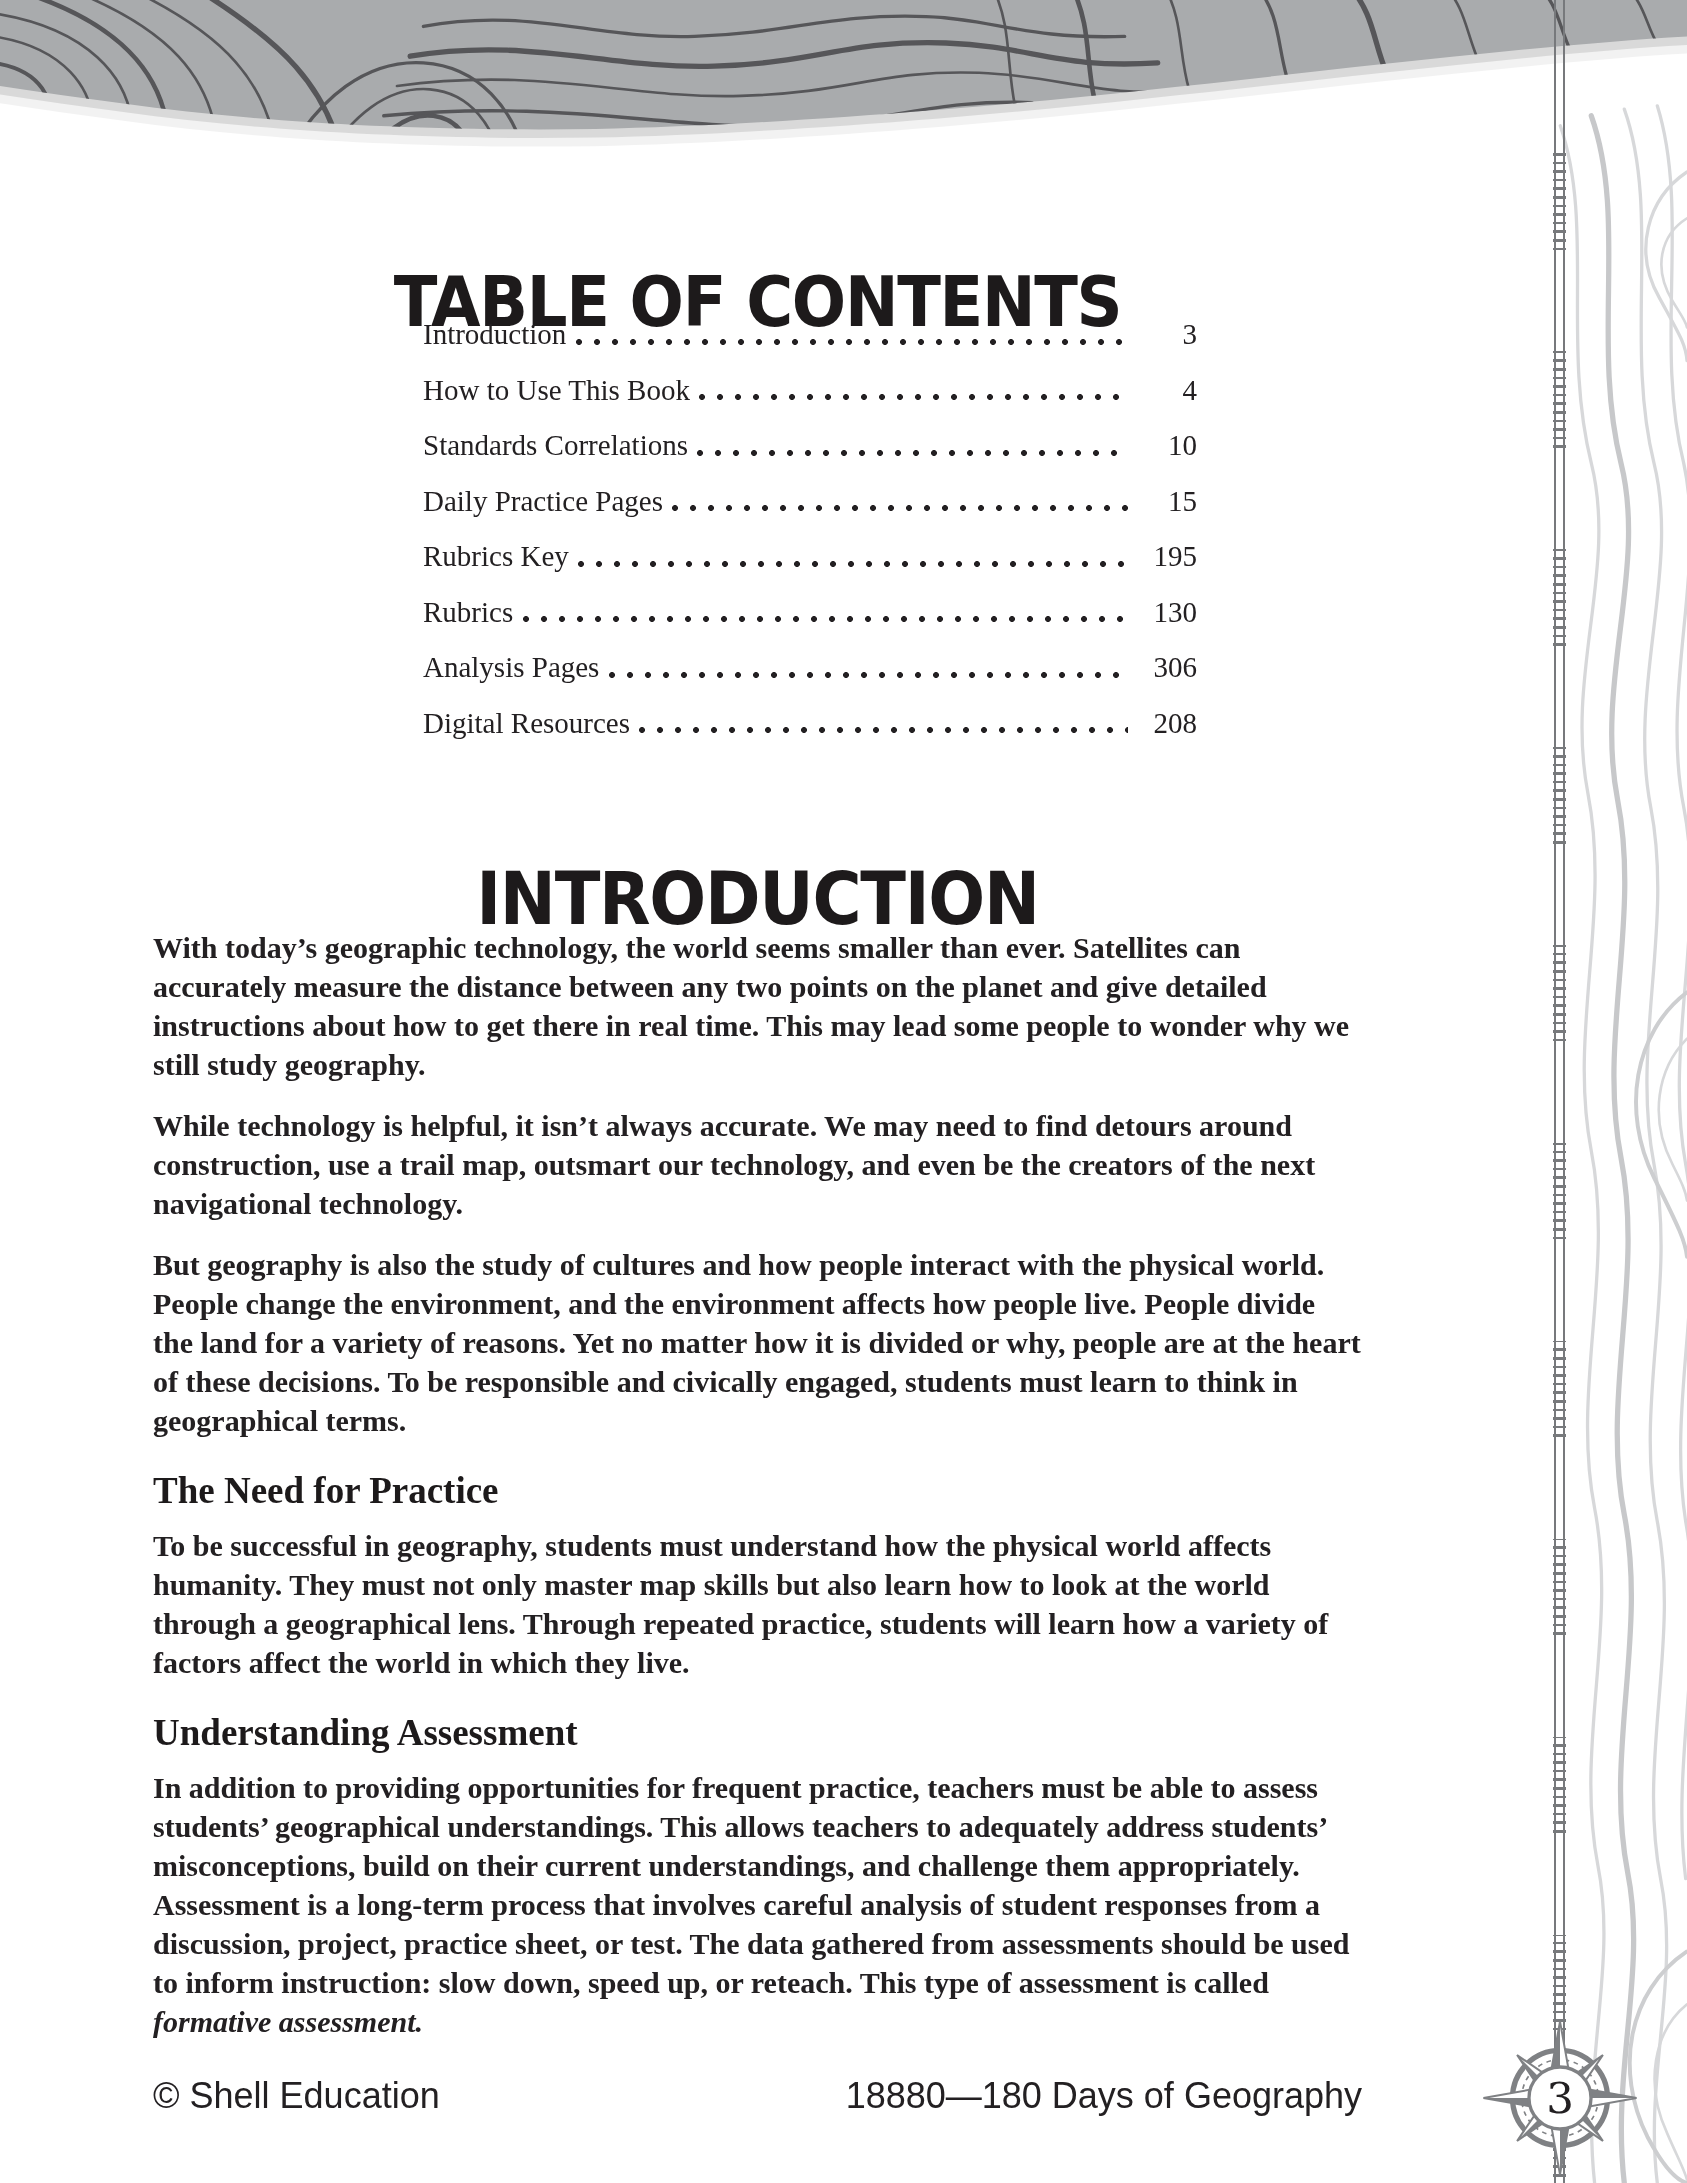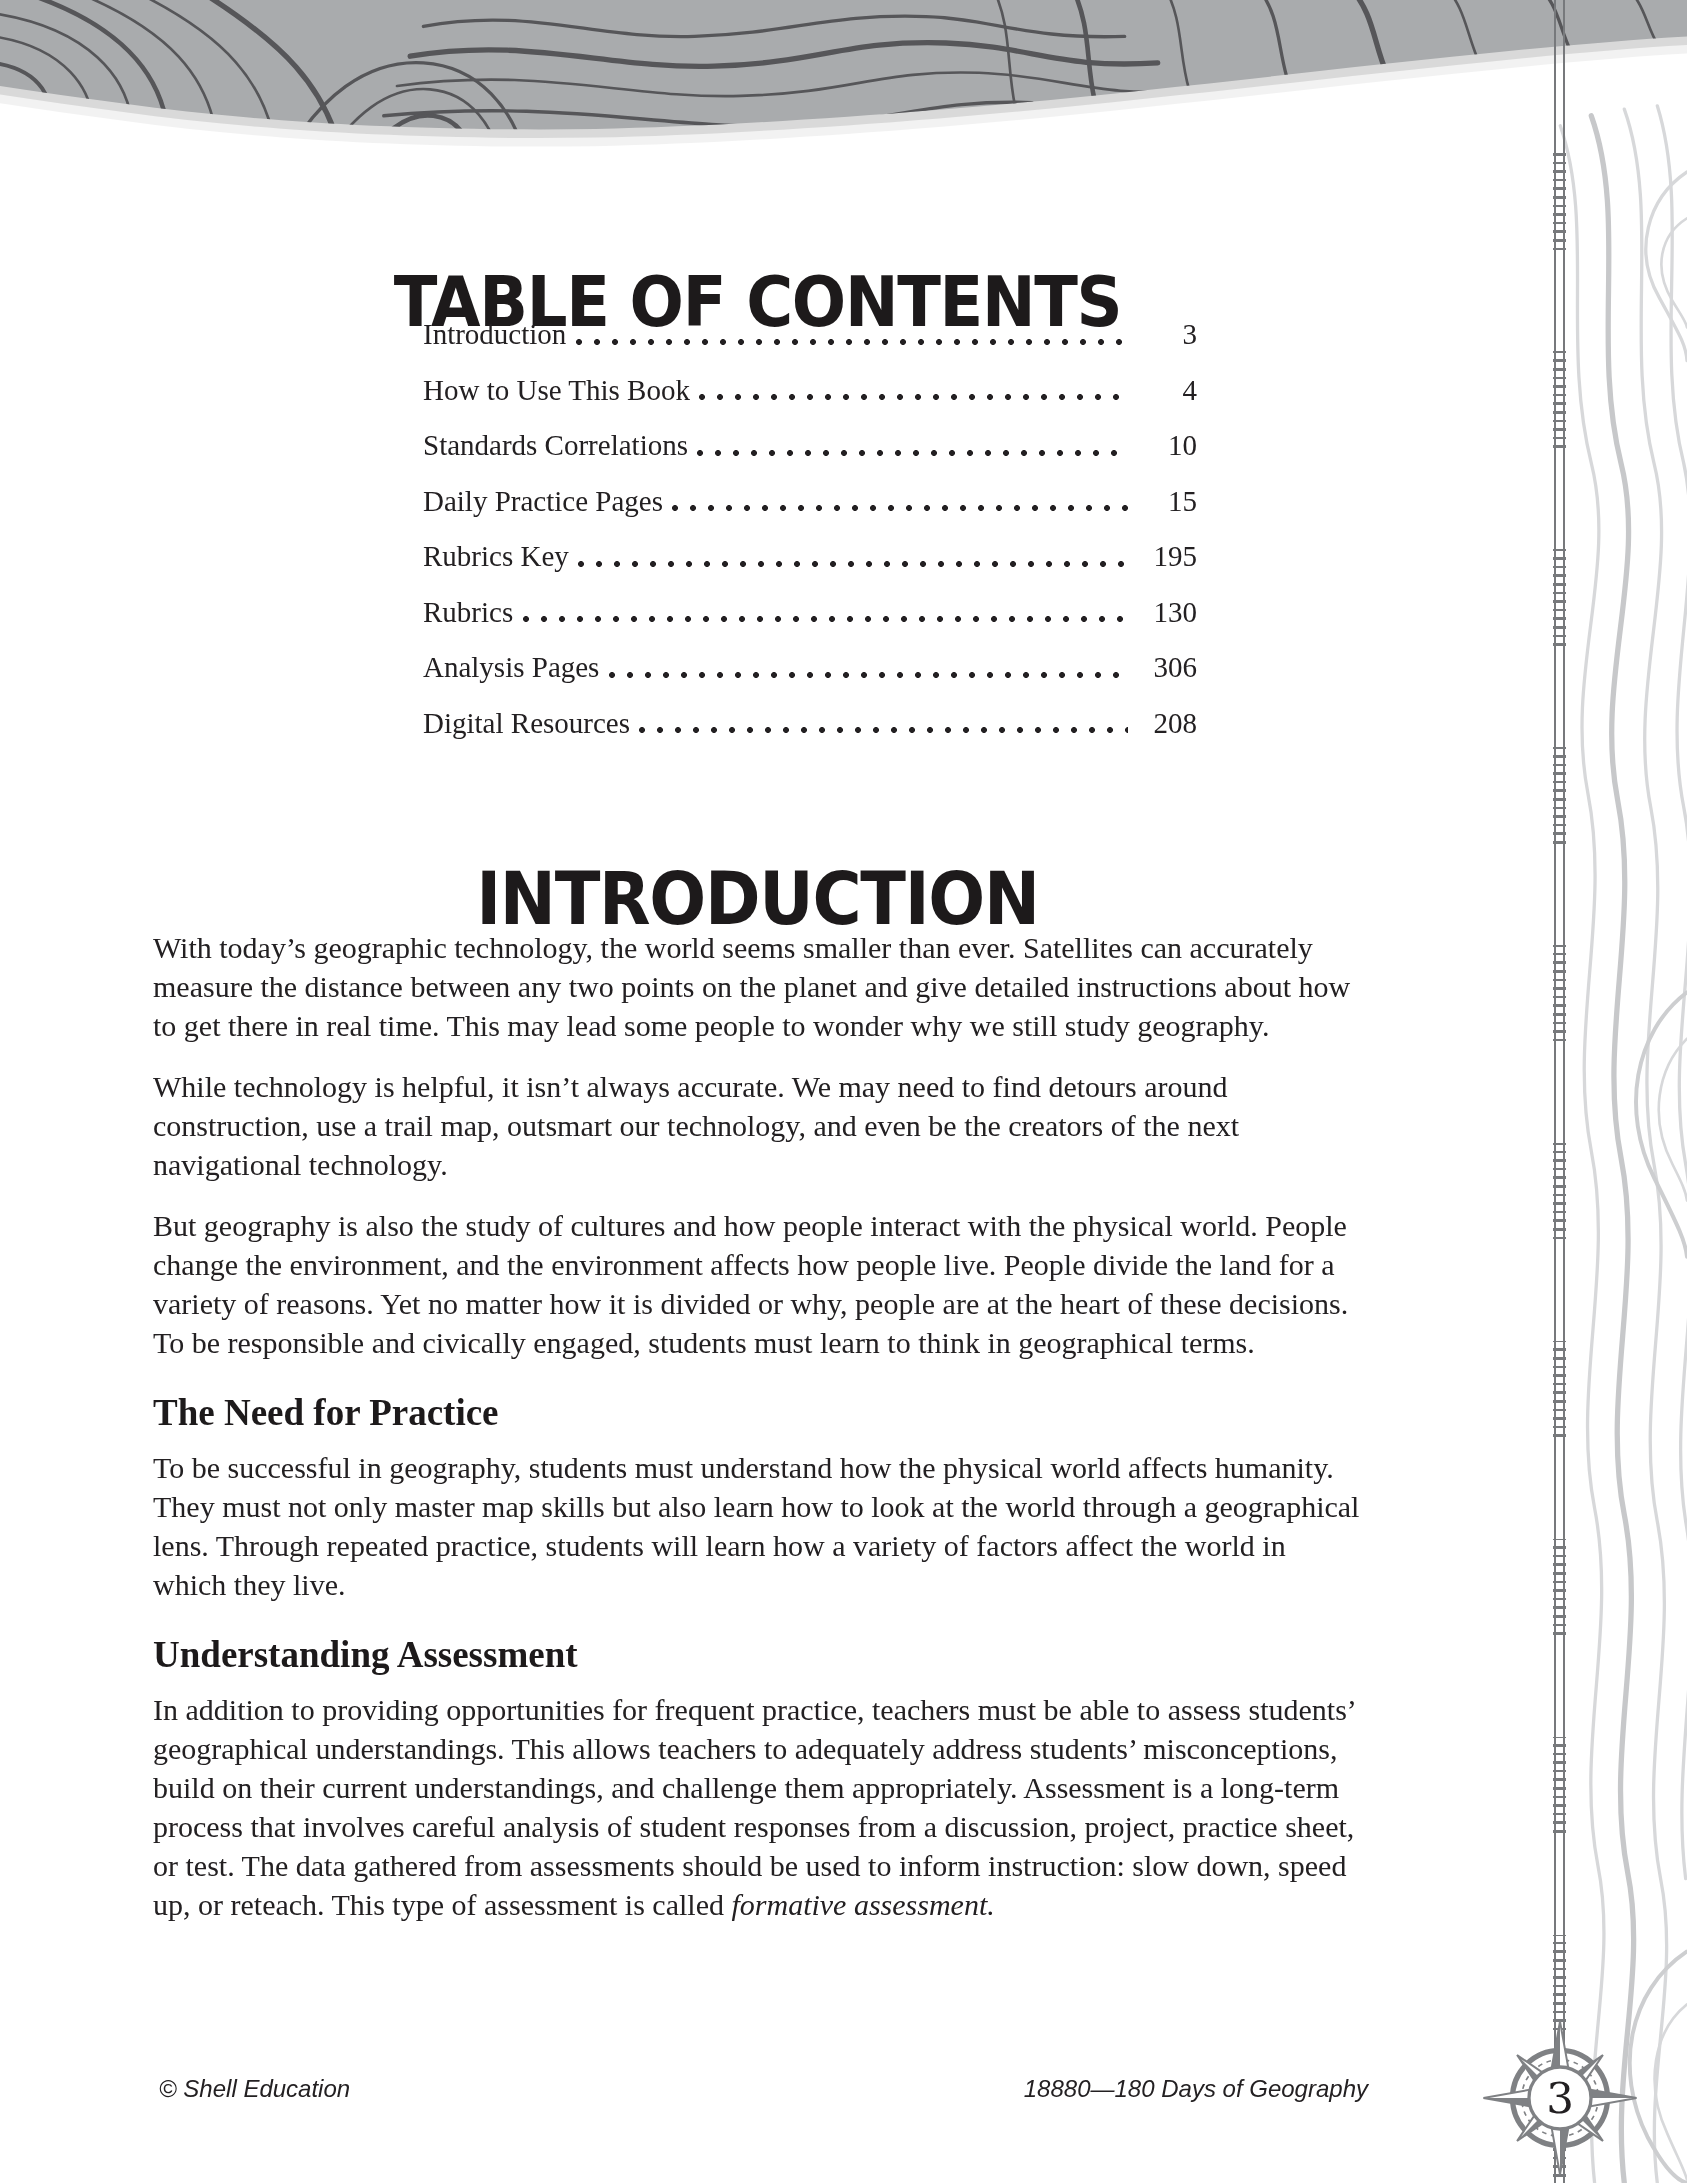--- a/index.html
+++ b/index.html
@@ -41,31 +41,31 @@
   .toc-row{display:flex;align-items:baseline;font-size:29px;line-height:29px;margin-bottom:26.5px;}
   .toc-label{white-space:nowrap;}
   .toc-dots{
     flex:1;align-self:flex-end;height:8px;margin:0 5.3px 3.3px 9.3px;
     background-image:radial-gradient(circle at 3px 4px, #232022 2.6px, rgba(0,0,0,0) 3.3px);
     background-size:18px 8px;background-repeat:repeat-x;
   }
   .toc-page{width:64px;text-align:right;white-space:nowrap;}
 
   .body-copy{position:absolute;left:0;top:928px;width:1209px;font-size:30px;line-height:39px;}
-  .body-copy p{margin:0 0 22px 0;}
+  .body-copy p{margin:0 0 22px 0;font-weight:bold;}
   .body-copy h2{
     font-size:37px;line-height:46px;margin:28px 0 12px 0;font-weight:bold;
     font-family:Liberation Serif, serif;color:#1d1a1b;
   }
   .em-phrase{font-style:italic;}
 
   .footer{
-    position:absolute;left:159px;top:2075px;width:1209px;z-index:5;
+    position:absolute;left:153px;top:2075px;width:1209px;z-index:5;
     display:flex;justify-content:space-between;align-items:baseline;
-    font-family:"Liberation Sans", sans-serif;font-style:italic;font-size:24px;
+    font-family:"Liberation Sans", sans-serif;font-size:36px;
   }
 </style>
 </head>
 <body>
 
 <svg class="strip-svg" viewBox="0 0 200 3300" preserveAspectRatio="none">
   <g fill="none" stroke-linecap="round">
     <path stroke="#d7d8da" stroke-width="5" d="M8,190 C60,340 10,520 55,700 C95,860 15,1020 50,1200 C85,1380 20,1560 55,1740 C90,1920 25,2100 60,2280 C95,2460 30,2640 65,2820 C95,2970 40,3120 60,3300"></path>
     <path stroke="#c7c8ca" stroke-width="8" d="M55,175 C110,330 55,520 100,700 C140,860 60,1030 95,1210 C130,1390 65,1570 100,1750 C135,1930 70,2110 105,2290 C140,2470 75,2650 110,2830 C140,2980 85,3130 105,3300"></path>
     <path stroke="#d7d8da" stroke-width="5" d="M105,165 C160,320 105,520 150,700 C190,860 110,1040 145,1220 C180,1400 115,1580 150,1760 C185,1940 120,2120 155,2300 C190,2480 125,2660 160,2840 C190,2990 135,3140 155,3300"></path>

